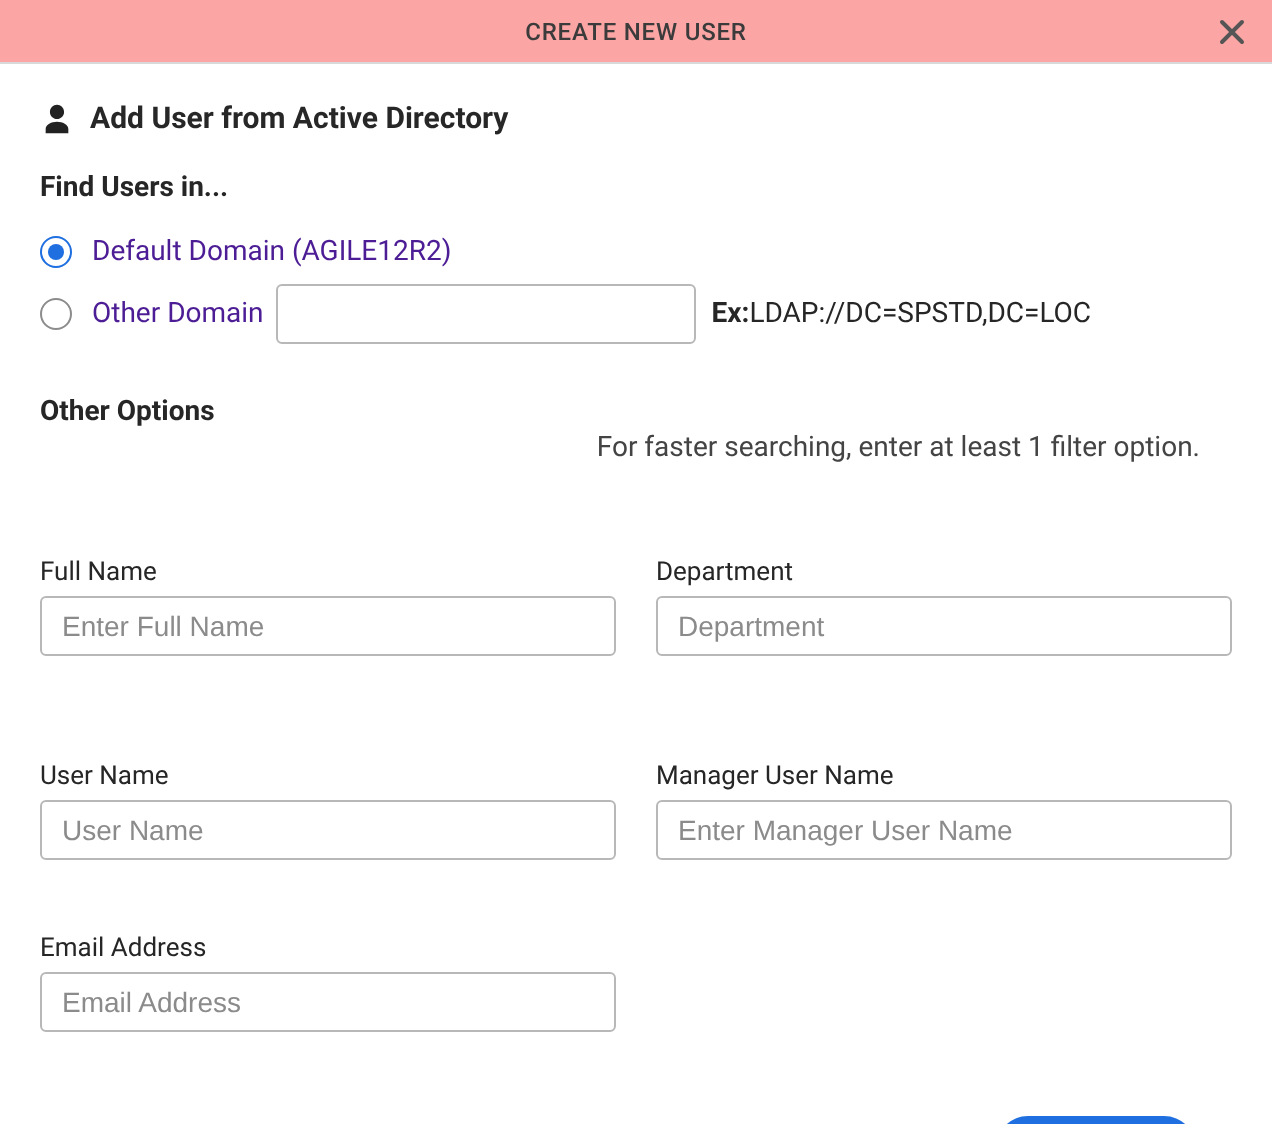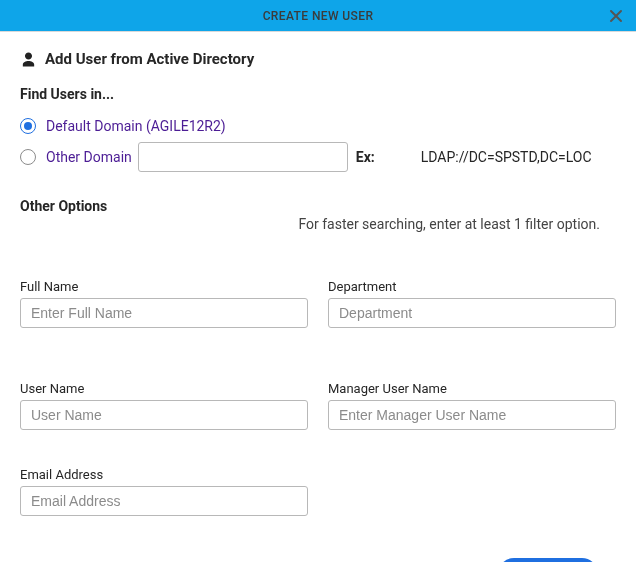--- a/index.html
+++ b/index.html
@@ -4,21 +4,21 @@
   <style>
     * { box-sizing: border-box; margin: 0; padding: 0; }
     body {
       font-family: -apple-system, BlinkMacSystemFont, "Segoe UI", Roboto, Helvetica, Arial, sans-serif;
       background: #fff;
       width: 636px;
       height: 562px;
       color: #262626;
     }
     .header {
-      background: #0ea5e9;
+      background: #fca5a5;
       height: 32px;
       border-bottom: 1px solid #d9d9d9;
       position: relative;
       display: flex;
       align-items: center;
       justify-content: center;
     }
     .header-title {
       font-size: 12px;
       font-weight: 500;
@@ -99,21 +99,20 @@
       font-size: 14px;
       margin-left: 6px;
     }
     .example-prefix{
       font-weight:700;
       margin-left:8px;
       font-size:14px;
     }
     .example-text{
       font-size:14px;
-      margin-left:46px;
     }
 
     .filter-title{
       font-size:14px;
       font-weight:700;
       margin-top:26px;
     }
     .filter-subtitle{
       font-size:14px;
       color:#444;

